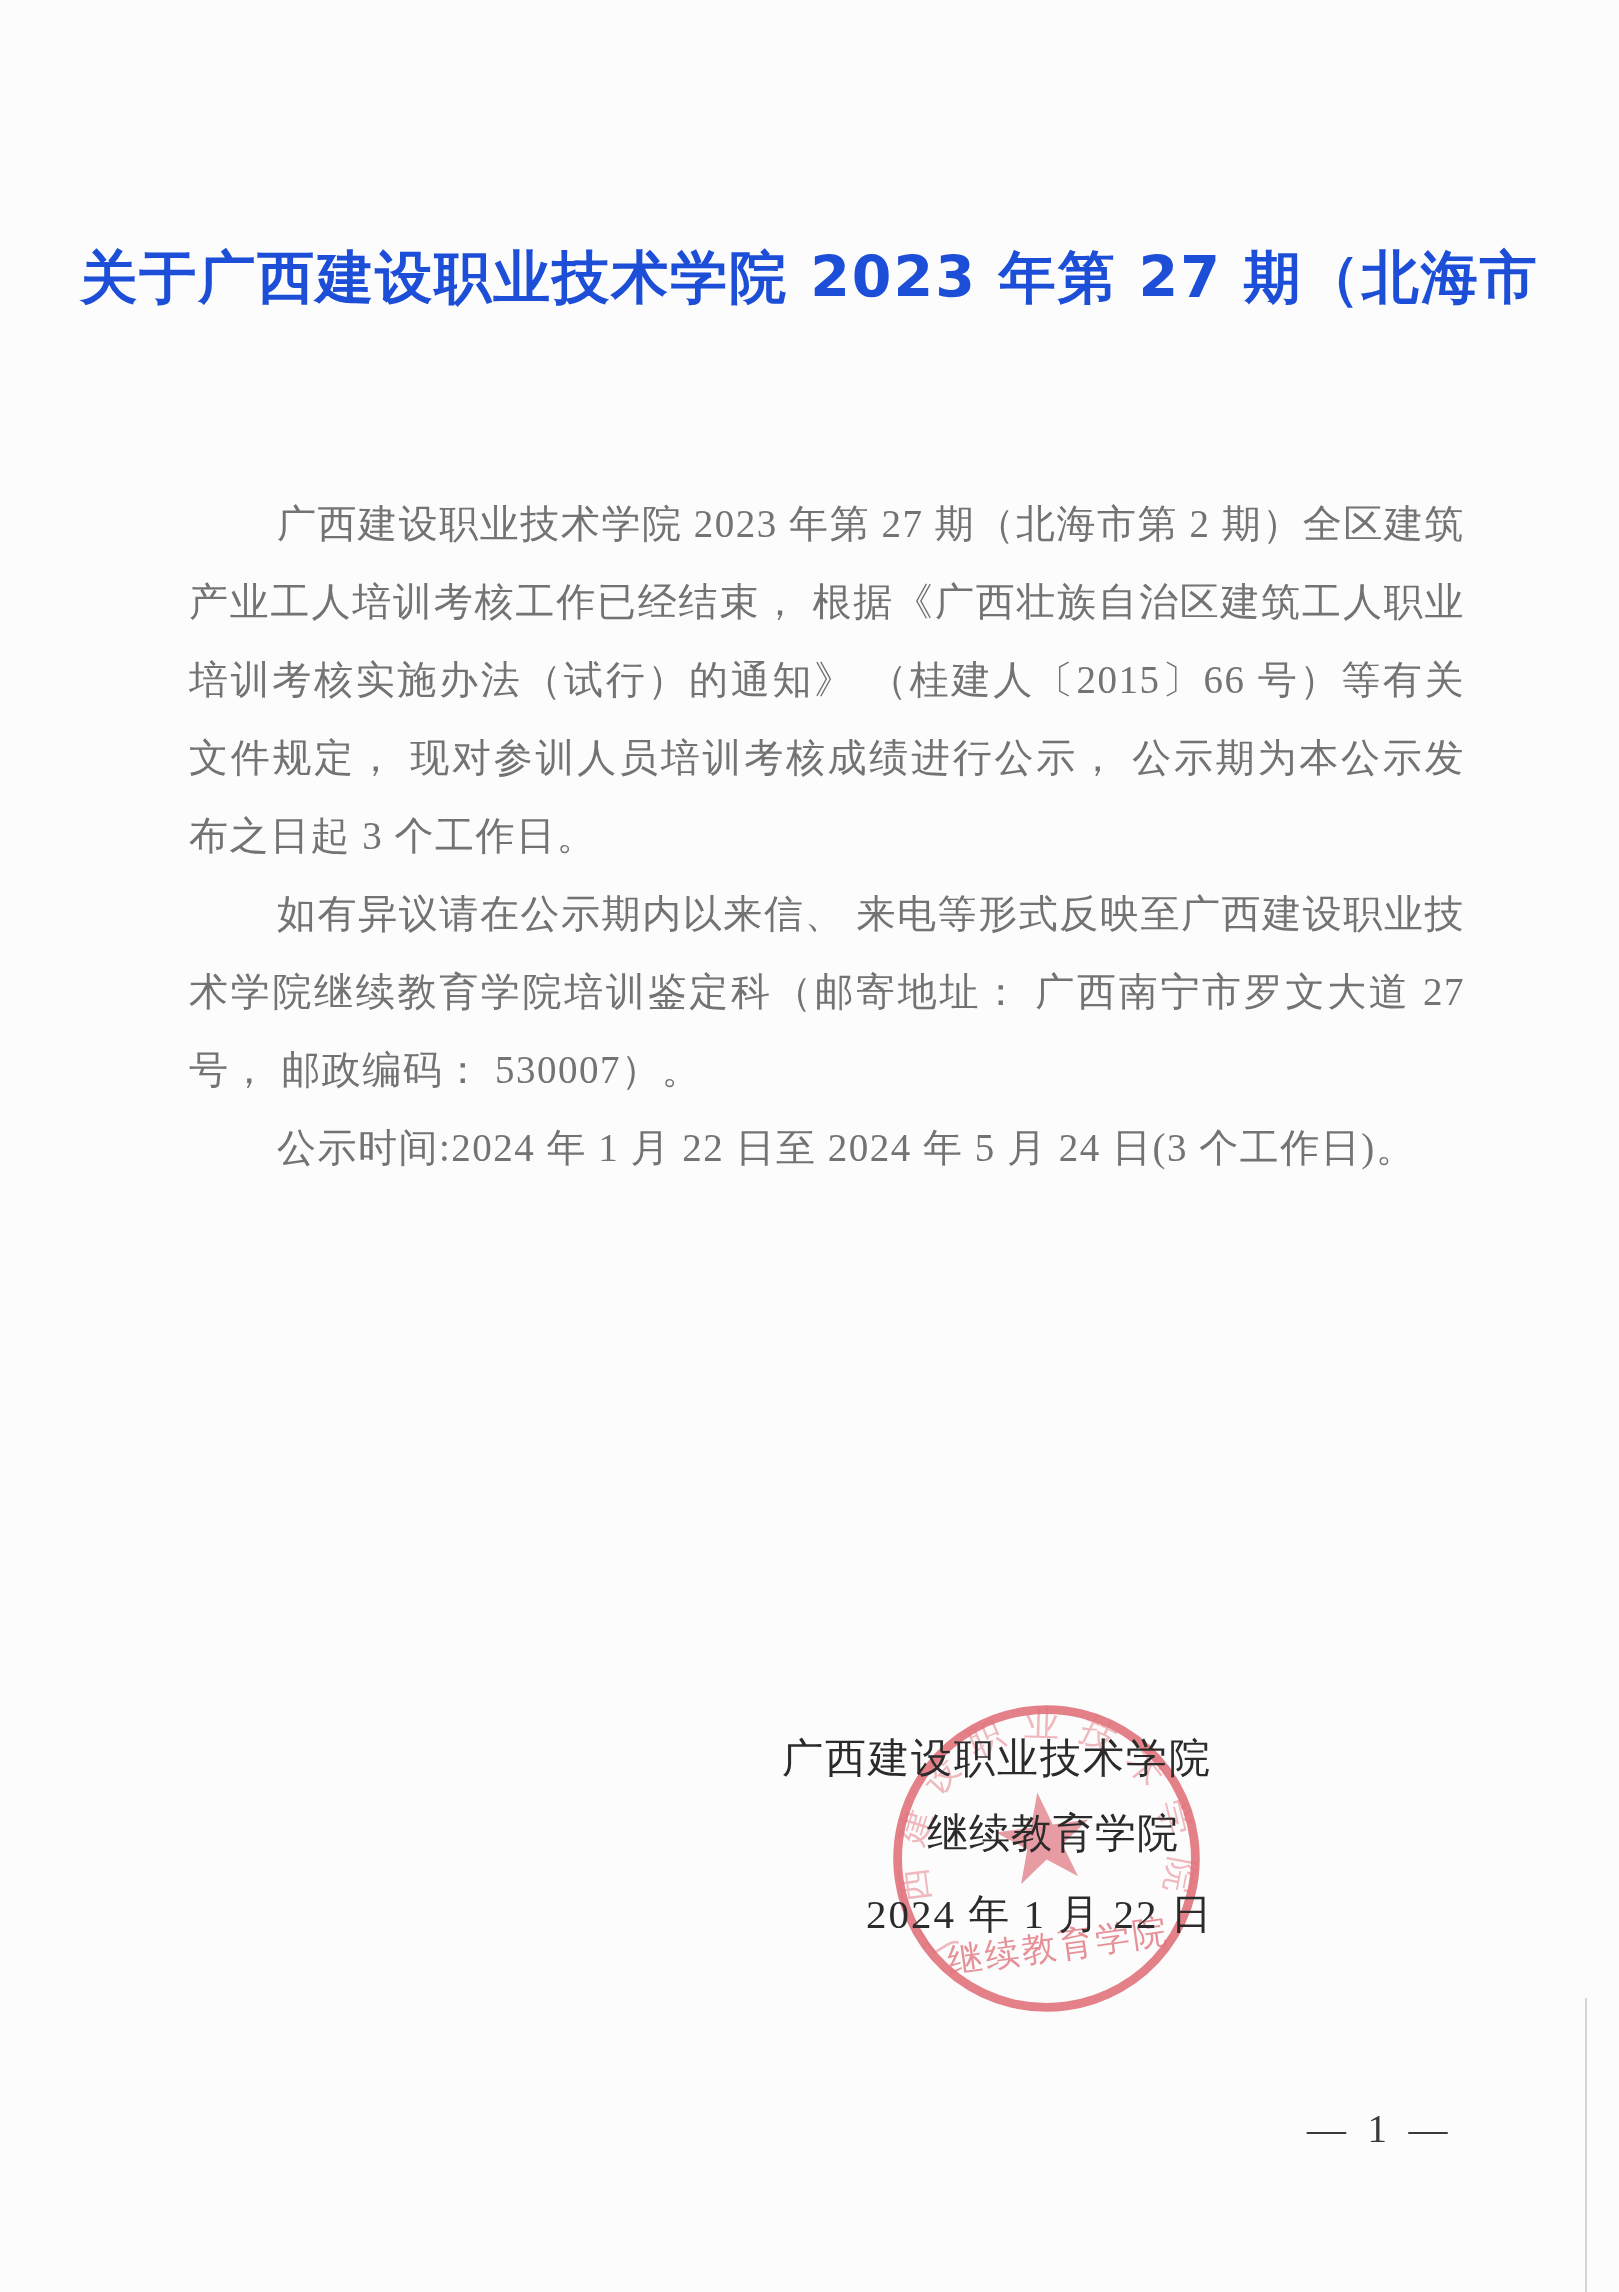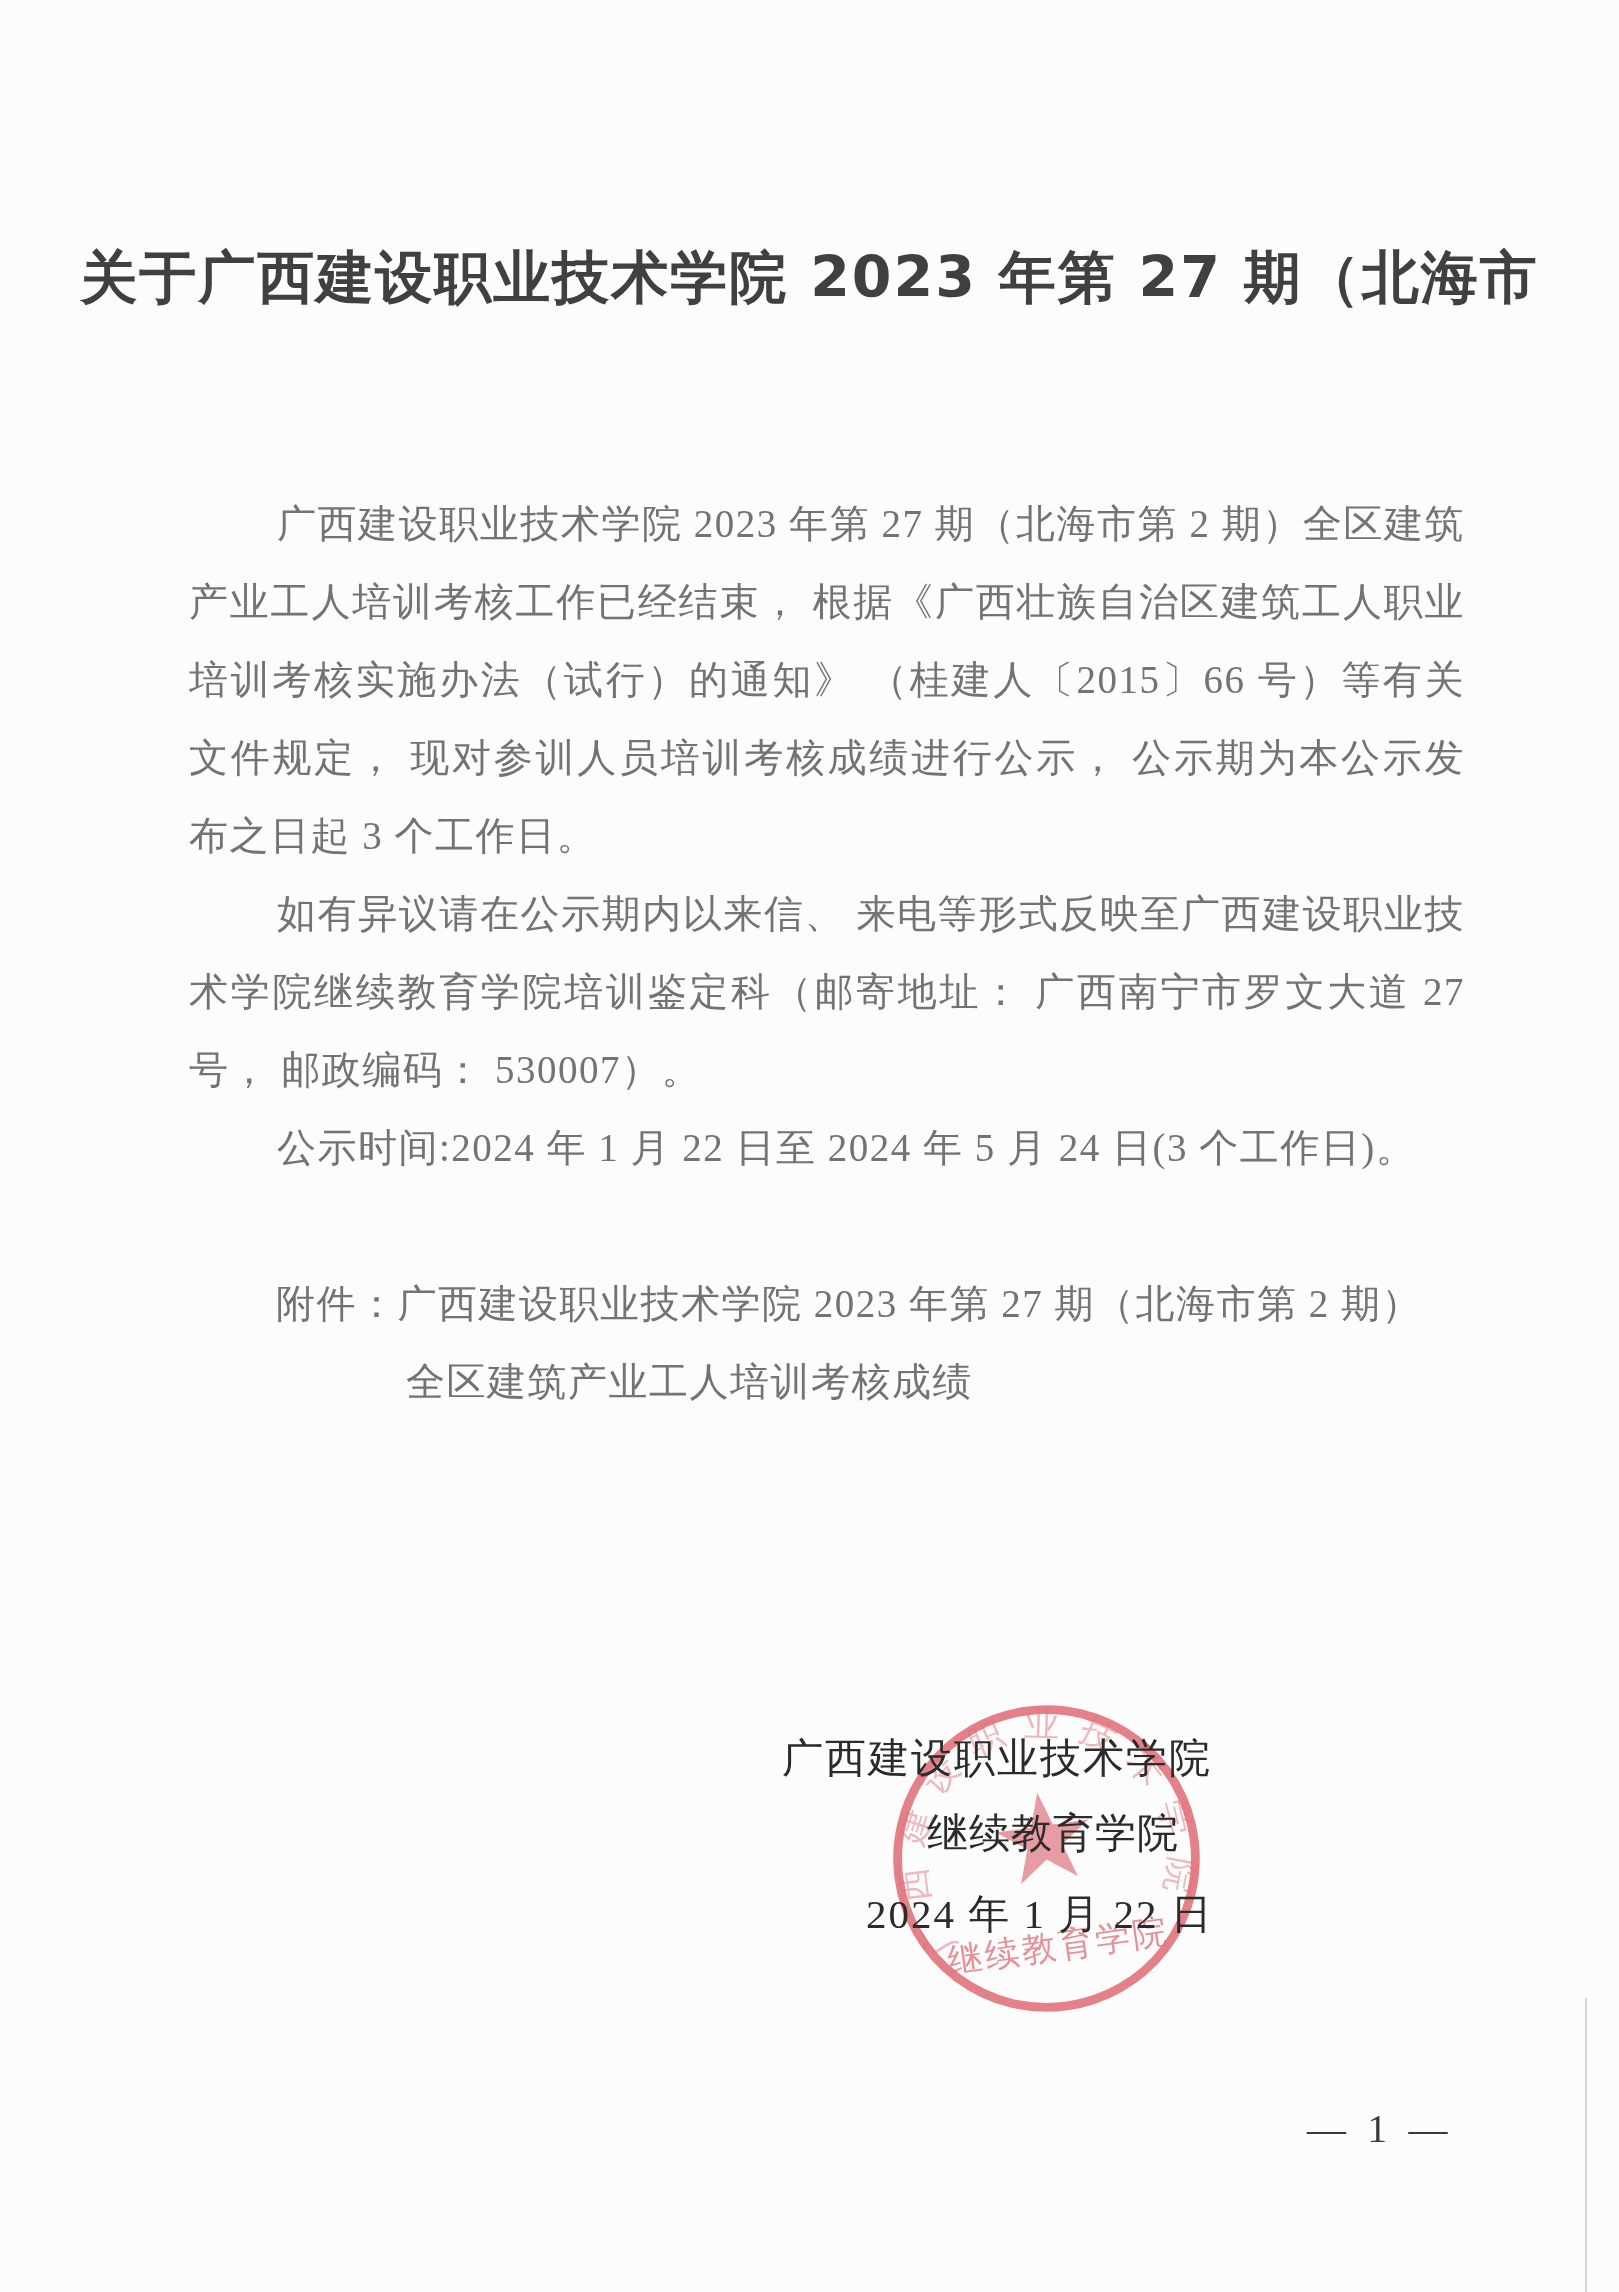--- a/index.html
+++ b/index.html
@@ -20,21 +20,21 @@
   .title {
     position: absolute;
     top: 238px;
     left: 0;
     width: 1619px;
     text-align: center;
     font-family: "DejaVu Sans", "Liberation Sans", sans-serif;
     font-weight: bold;
     font-size: 57px;
     line-height: 78px;
-    color: #404040;
+    color: #1d4ed8;
     letter-spacing: 2px;
   }
   
   .body-text {
     position: absolute;
     top: 485px;
     left: 189px;
     width: 1276px;
     font-size: 39px;
     line-height: 78px;
@@ -103,24 +103,20 @@
 
   <div class="title">
     <div>关于广西建设职业技术学院 2023 年第 27 期（北海市</div>
   </div>
 
   <div class="body-text">
     <p>广西建设职业技术学院 2023 年第 27 期（北海市第 2 期）全区建筑产业工人培训考核工作已经结束， 根据《广西壮族自治区建筑工人职业培训考核实施办法（试行）的通知》 （桂建人〔2015〕66 号）等有关文件规定， 现对参训人员培训考核成绩进行公示， 公示期为本公示发布之日起 3 个工作日。</p>
     <p>如有异议请在公示期内以来信、 来电等形式反映至广西建设职业技术学院继续教育学院培训鉴定科（邮寄地址： 广西南宁市罗文大道 27 号， 邮政编码： 530007）。</p>
     <p>公示时间:2024 年 1 月 22 日至 2024 年 5 月 24 日(3 个工作日)。</p>
 
-    <div class="attach">
-      <div class="attach-l1"><span>附件：</span><span>广西建设职业技术学院 2023 年第 27 期（北海市第 2 期）</span></div>
-      <div class="attach-l2"><span>全区建筑产业工人培训考核成绩</span></div>
-    </div>
   </div>
 
   <svg class="seal" width="333" height="333" viewBox="0 0 340 340">
     <circle cx="170" cy="170" r="152" fill="none" stroke="#d9545e" stroke-width="9" opacity="0.8"></circle>
     <path id="sealArc" d="M 73,249 A 125,125 0 1 1 267,249" fill="none"></path>
     <text font-size="36" font-family="DejaVu Sans, sans-serif" fill="#dd6b74" opacity="0.5" letter-spacing="18">
       <textPath href="#sealArc" startOffset="1%">广西建设职业技术学院</textPath>
     </text>
     <polygon points="170,102 181.2,136.6 217.6,136.5 188.1,157.9 199.4,192.5 170,171 140.6,192.5 151.9,157.9 122.4,136.5 158.8,136.6" fill="#dd6b74" opacity="0.72"></polygon>
     <text x="170" y="272" text-anchor="middle" font-size="35" font-family="DejaVu Sans, sans-serif" fill="#dd6b74" opacity="0.8" letter-spacing="3">继续教育学院</text>

